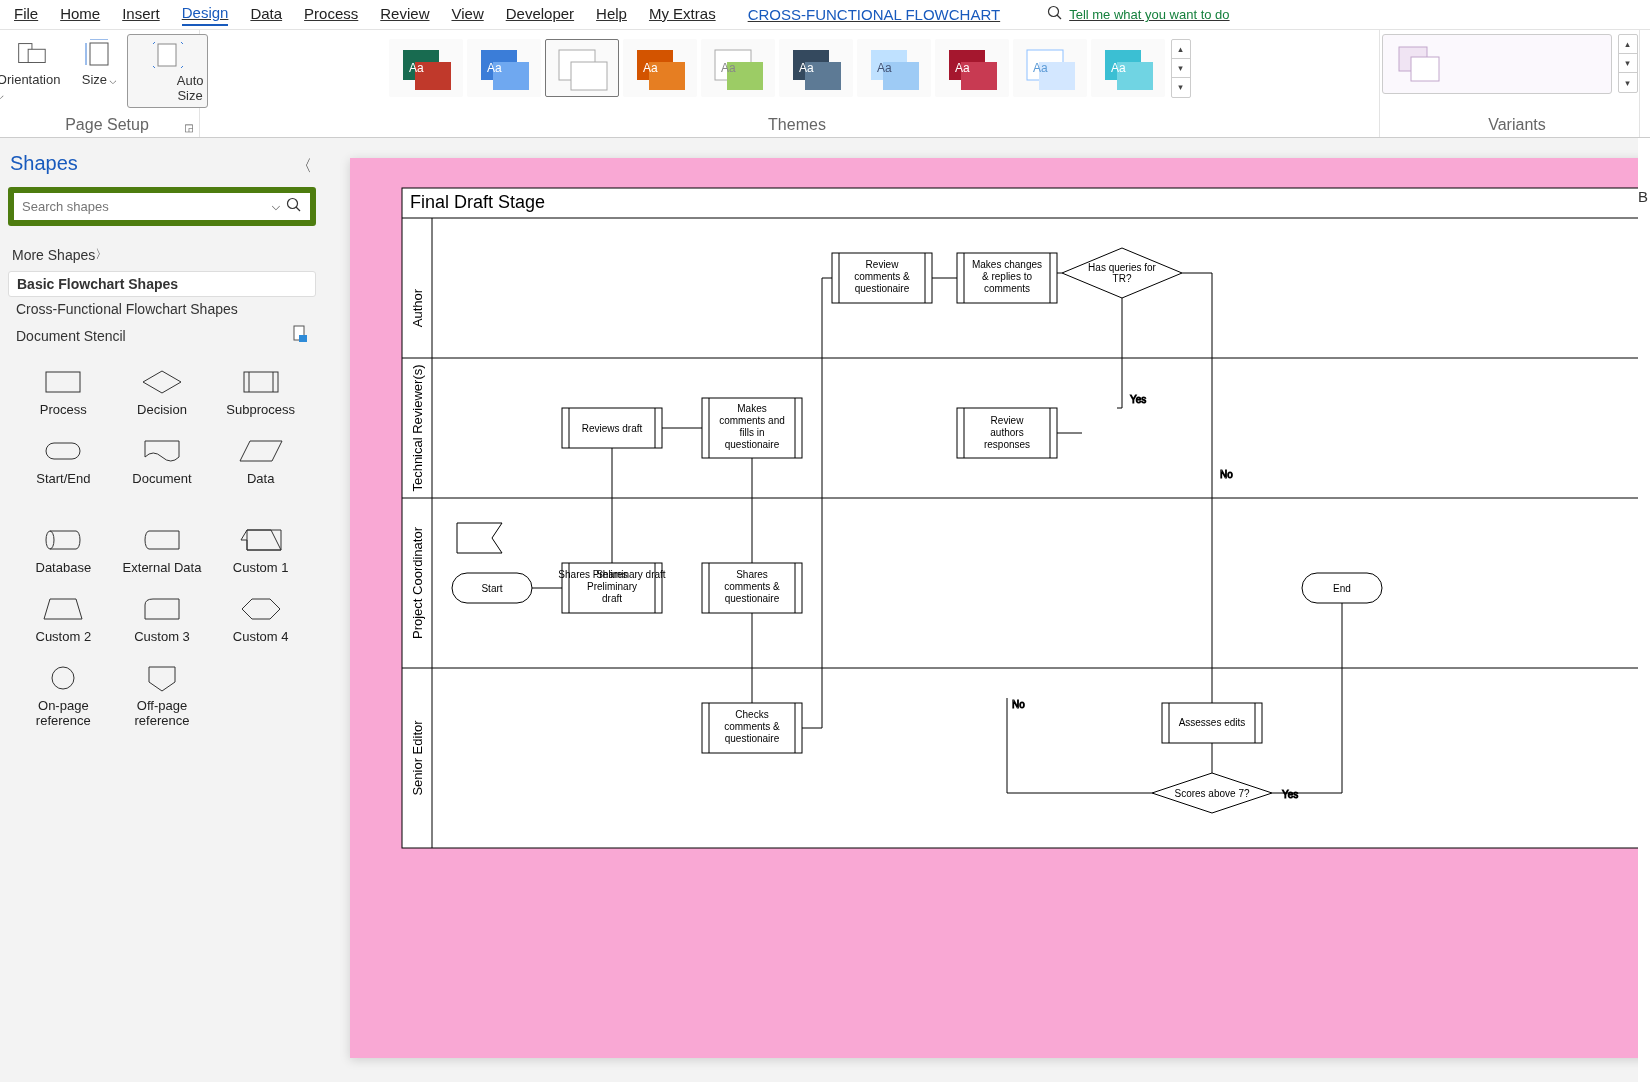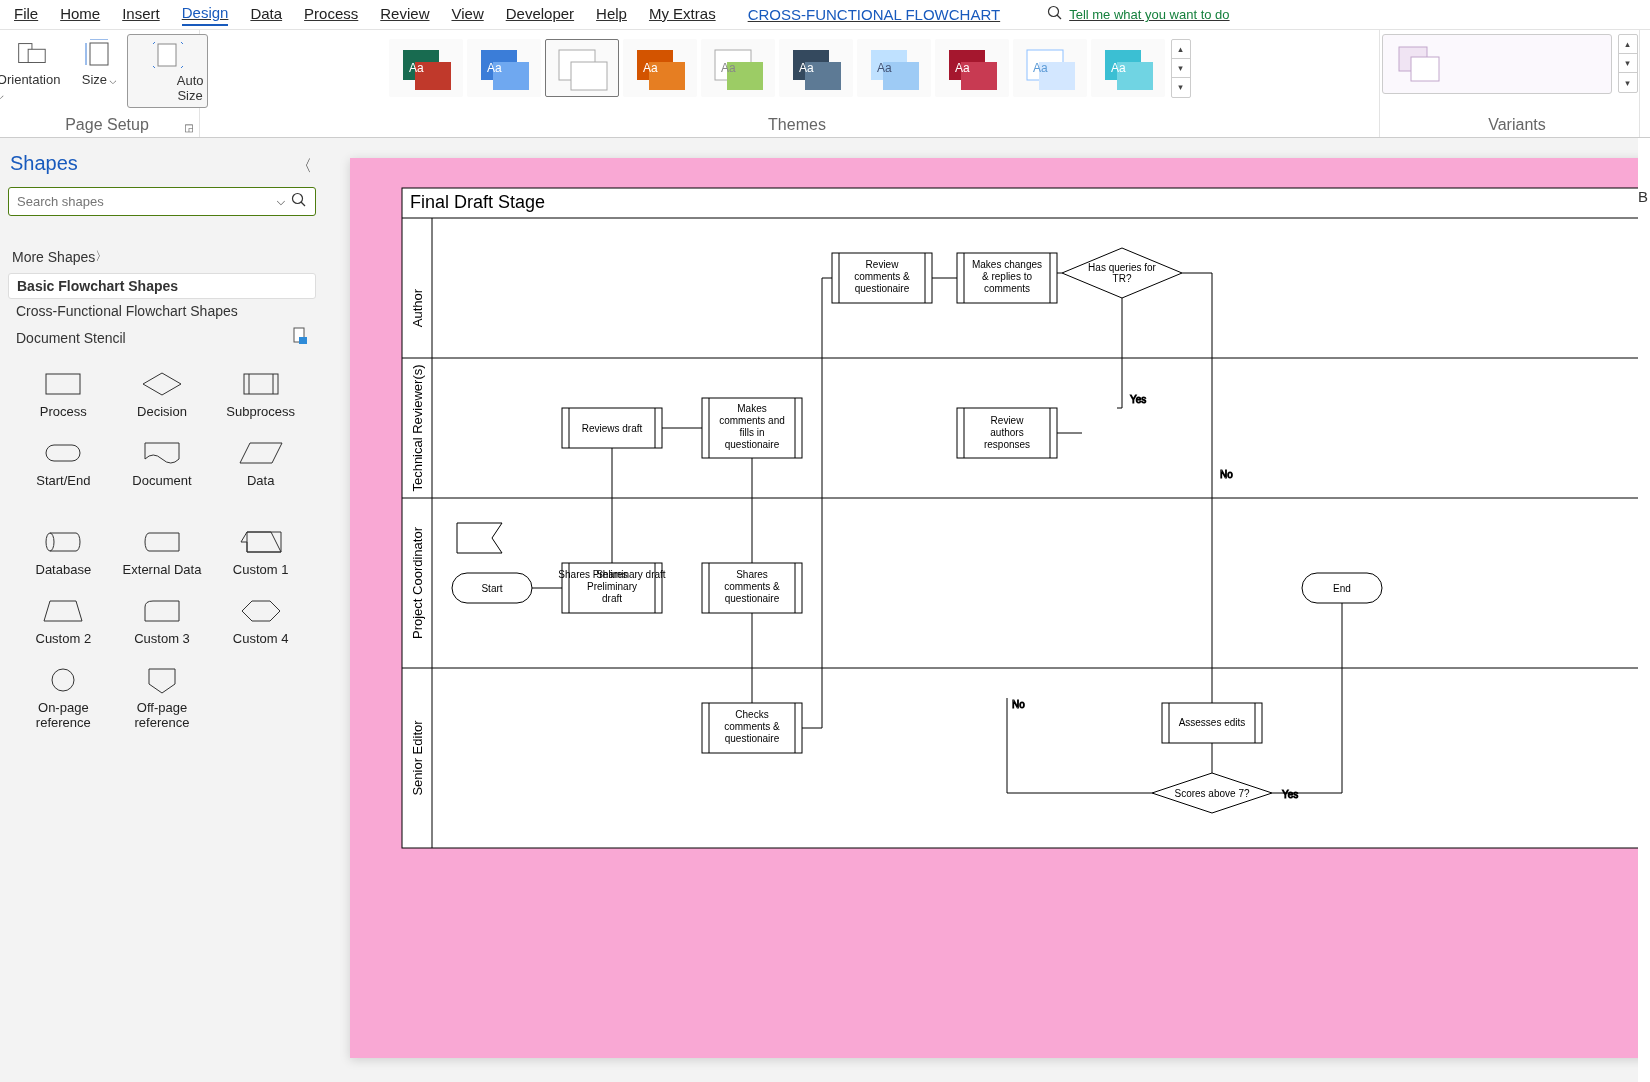--- a/index.html
+++ b/index.html
@@ -30,21 +30,21 @@
   .gallery-ctrl div { width: 18px; height: 19px; display:flex; align-items:center; justify-content:center; font-size: 9px; color:#444; border-bottom:1px solid #ccc; cursor:pointer; }
   .gallery-ctrl div:last-child { border-bottom:none; }
 
   .variant-area { width: 260px; align-items:center; }
 
   
   .content { display: flex; height: calc(1082px - 138px); }
   .sidepanel { width: 324px; background: #f3f3f3; padding: 4px 8px 10px 8px; position: relative; }
   .sidepanel .title { color: #185abd; font-size: 20px; padding: 10px 0 12px 2px; }
   .collapse-icon { position:absolute; top:18px; right:12px; font-size:16px; color:#444; cursor:pointer; }
-  .searchbox { display:flex; align-items:center; border:1px solid #4d7c0f; background:#fff; border-radius:3px; padding:4px 8px; margin-bottom:24px; }
+  .searchbox { display:flex; align-items:center; border:6px solid #4d7c0f; background:#fff; border-radius:3px; padding:4px 8px; margin-bottom:12px; }
   .searchbox input { flex:1; border:none; outline:none; font-size:13px; background:transparent; }
   .panel-link { padding: 8px 4px; font-size: 14px; cursor:pointer; display:flex; align-items:center; gap:0; }
   .stencil-item { padding: 4px 8px; font-size: 14px; cursor:pointer; }
   .stencil-item.active { background:#fff; font-weight:600; border:1px solid #ddd; border-radius:3px; }
   .doc-stencil { display:flex; justify-content:space-between; align-items:center; }
   .shape-grid { margin-top:18px; display:grid; grid-template-columns: repeat(3, 1fr); gap: 20px 4px; padding: 0 8px; }
   .shape-cell { display:flex; flex-direction:column; align-items:center; gap:6px; cursor:pointer; }
   .shape-glyph { width:46px; height:28px; }
   .shape-label { font-size:13px; text-align:center; color:#222; white-space:nowrap; }
   .shape-label.wrap { white-space:normal; width:80px; }

